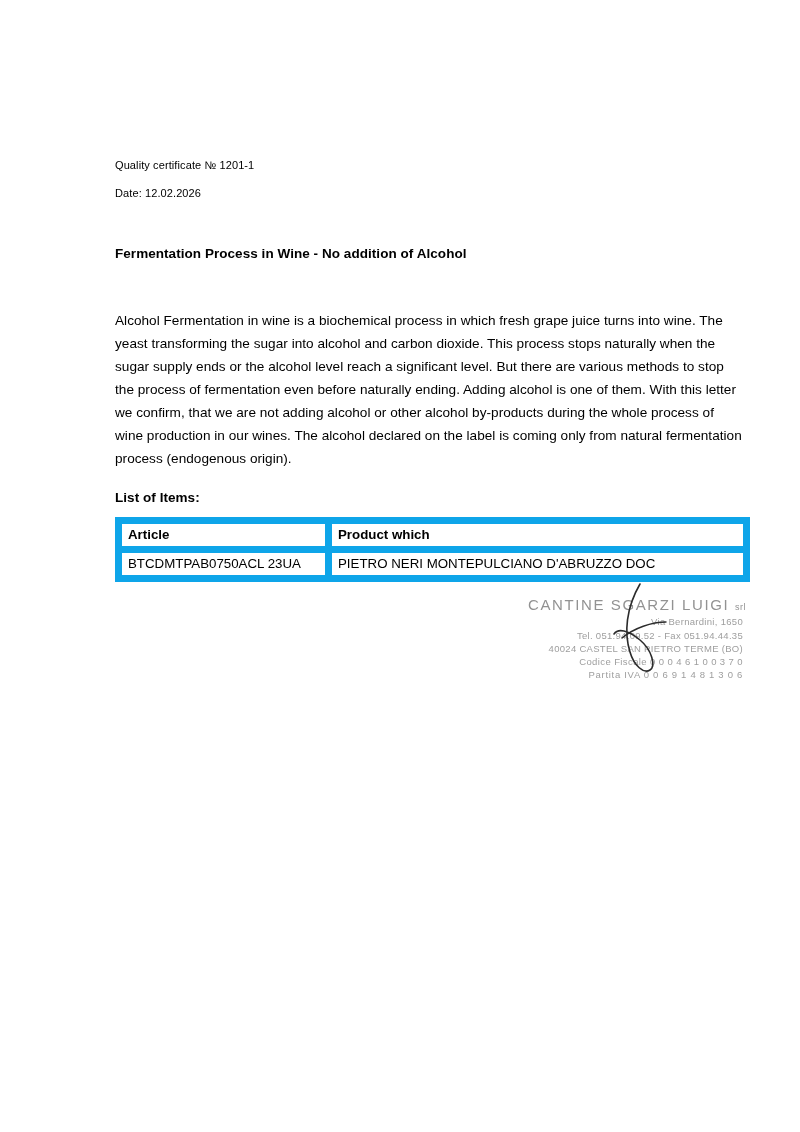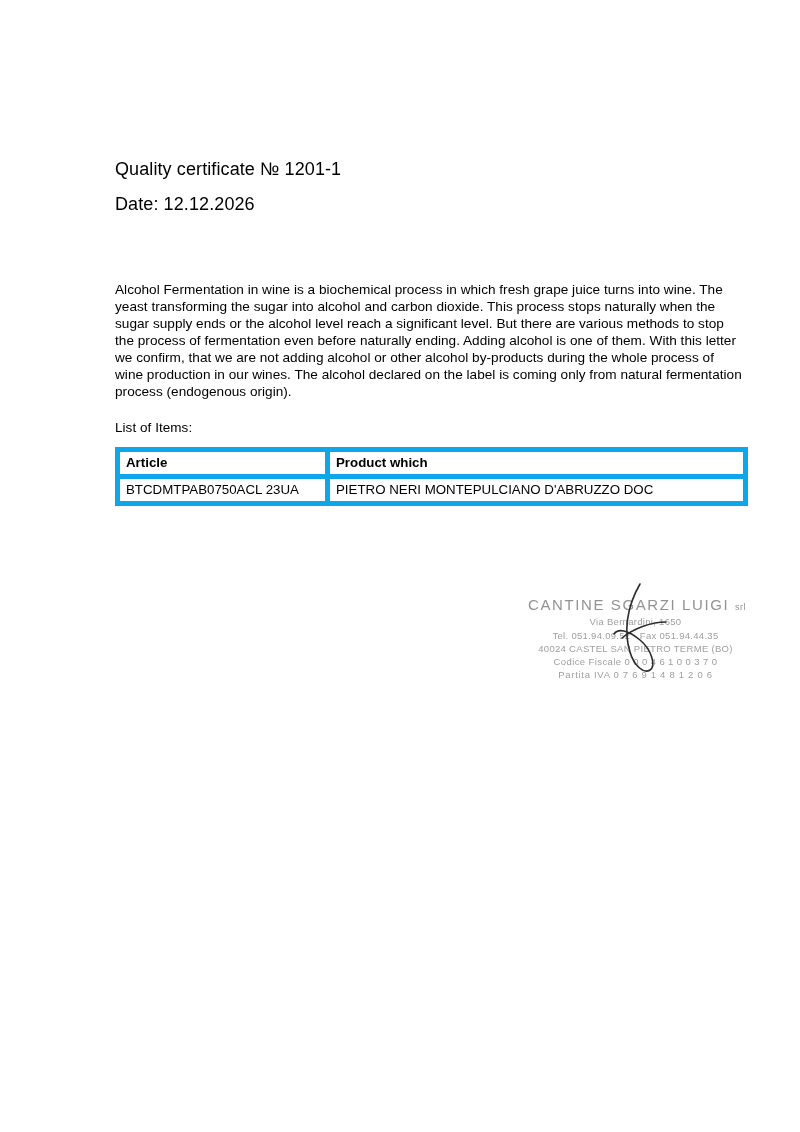--- a/index.html
+++ b/index.html
@@ -20,52 +20,53 @@
     inset: 0;
     background: #ffffff;
   }
   .content {
     position: absolute;
     left: 115px;
     top: 160px;
     width: 630px;
   }
   .meta-line {
-    font-size: 18px;
+    font-size: 11px;
     line-height: 1.0;
     margin-bottom: 17px;
     letter-spacing: 0.1px;
   }
   .doc-title {
     font-size: 13.5px;
     font-weight: bold;
     margin-top: 47px;
     margin-bottom: 0;
     letter-spacing: 0.05px;
   }
   .body-para {
-    margin-top: 68px;
+    margin-top: 48px;
     font-size: 13.6px;
-    line-height: 17px;
+    line-height: 23px;
     text-align: left;
     letter-spacing: 0.02px;
   }
   .list-label {
     margin-top: 20px;
     font-size: 13.5px;
     letter-spacing: 0.05px;
+    font-weight: bold;
   }
   table.items {
     margin-top: 12px;
     border-collapse: collapse;
     width: 628px;
     table-layout: fixed;
   }
   table.items td, table.items th {
-    border: 5px solid #0ea5e9;
+    border: 7px solid #0ea5e9;
     font-size: 13.3px;
     padding: 2px 0 3px 6px;
     text-align: left;
     vertical-align: middle;
     height: 17px;
     font-weight: normal;
     white-space: nowrap;
     overflow: hidden;
   }
   table.items th {
@@ -81,21 +82,21 @@
     top: 592px;
     width: 215px;
     height: 95px;
     color: #8a8a8a;
     opacity: 0.85;
     pointer-events: none;
   }
   .stamp .st-line {
     position: absolute;
     width: 100%;
-    text-align: center;
+    text-align: right;
     font-family: "Liberation Sans", sans-serif;
     white-space: nowrap;
   }
   .stamp .st-name {
     top: 4px;
     font-size: 15px;
     letter-spacing: 1.6px;
     color: #7f7f7f;
   }
   .stamp .st-name small {
@@ -143,22 +144,23 @@
 </style>
 </head>
 <body>
 
 <div class="page">
 
   <div class="content">
 
     <div class="meta-line">Quality certificate № 1201-1</div>
 
-    <div class="meta-line">Date: 12.12.2026</div>
-
+    <div class="meta-line">Date: 12.02.2026</div>
+
+    <div class="doc-title">Fermentation Process in Wine - No addition of Alcohol</div>
 
     <div class="body-para">Alcohol Fermentation in wine is a biochemical process in which fresh grape juice turns into wine. The yeast transforming the sugar into alcohol and carbon dioxide. This process stops naturally when the sugar supply ends or the alcohol level reach a significant level. But there are various methods to stop the process of fermentation even before naturally ending. Adding alcohol is one of them. With this letter we confirm, that we are not adding alcohol or other alcohol by-products during the whole process of wine production in our wines. The alcohol declared on the label is coming only from natural fermentation process (endogenous origin).</div>
 
     <div class="list-label">List of Items:</div>
 
     <table class="items">
       <colgroup>
         <col class="c-article">
         <col class="c-product">
       </colgroup>
@@ -179,21 +181,21 @@
 
   <div class="stamp">
     <div class="st-line st-name">
       <span>CANTINE SGARZI LUIGI</span>
       <small>srl</small>
     </div>
     <div class="st-line st-addr">Via Bernardini, 1650</div>
     <div class="st-line st-tel">Tel. 051.94.09.52 - Fax 051.94.44.35</div>
     <div class="st-line st-city">40024 CASTEL SAN PIETRO TERME (BO)</div>
     <div class="st-line st-cf">Codice Fiscale 0 0 0 4 6 1 0 0 3 7 0</div>
-    <div class="st-line st-piva">Partita IVA 0 7 6 9 1 4 8 1 2 0 6</div>
+    <div class="st-line st-piva">Partita IVA 0 0 6 9 1 4 8 1 3 0 6</div>
   </div>
 
   <svg class="signature" viewBox="0 0 90 120">
     <path d="M40 6 C 26 30, 24 55, 30 74 C 34 88, 44 96, 50 92 C 56 88, 52 72, 40 62 C 28 52, 18 50, 14 56" fill="none" stroke="#2b2b2b" stroke-width="1.6" stroke-linecap="round"></path>
     <path d="M22 60 C 34 50, 52 44, 66 44" fill="none" stroke="#2b2b2b" stroke-width="1.4" stroke-linecap="round"></path>
   </svg>
 
 </div>
 
 </body></html>

